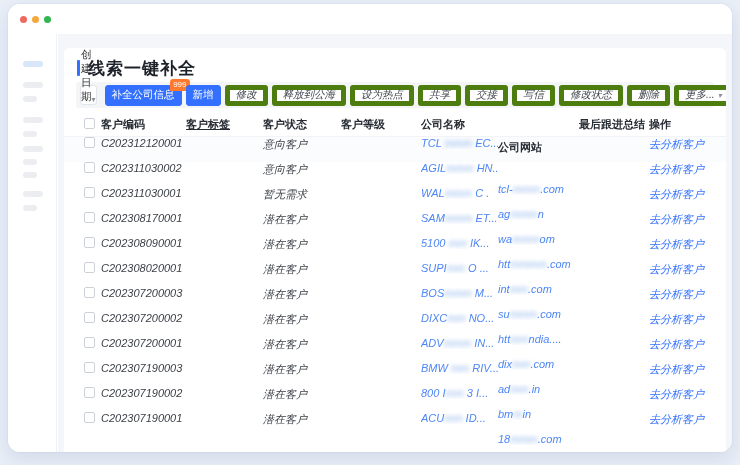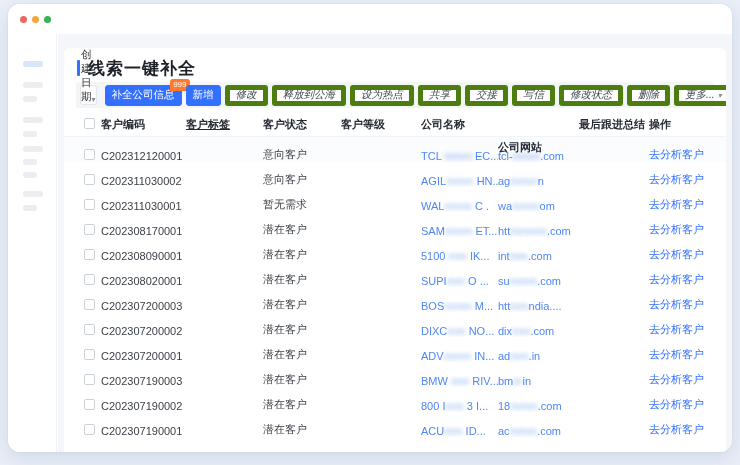--- a/index.html
+++ b/index.html
@@ -54,21 +54,21 @@
   .btn-default { background:#fff; border:5px solid #4d7c0f; color:#42474f;font-style:italic; }
   .badge { position:absolute; top:-7px; right:-9px; background:#ff7a2f; color:#fff;
            font-size:8px; line-height:10px; padding:1px 3px; border-radius:3px 3px 3px 0; }
   .icon-btn { width:20px; height:20px; background:#fff; border:1px solid #e9ebef; border-radius:3px;
               display:flex; align-items:center; justify-content:center; font-size:12px; color:#444b55;
               cursor:pointer; }
 
   
   .thead { display:flex; align-items:center; height:25px; margin-top:4px; font-size:11px;
            color:#272c34; font-weight:700; border-bottom:1px solid #f1f3f6; }
-  .trow  { display:flex; align-items:flex-end; height:25px; font-size:11px; color:#3a3f46; }
+  .trow  { display:flex; align-items:flex-start; height:25px; font-size:11px; color:#3a3f46;font-style:italic; }
   .trow.first { background:#fafcfe; }
   .col { padding-right:4px; white-space:nowrap; overflow:hidden; }
   .col-check   { flex:0 0 37px; padding-left:20px; }
   .col-code    { flex:0 0 85px; }
   .col-tag     { flex:0 0 77px;text-decoration:underline; }
   .col-status  { flex:0 0 78px; }
   .col-level   { flex:0 0 80px; }
   .col-name    { flex:0 0 77px; }
   .col-site    { flex:0 0 81px;margin-top:46px; }
   .col-summary { flex:0 0 70px; }

